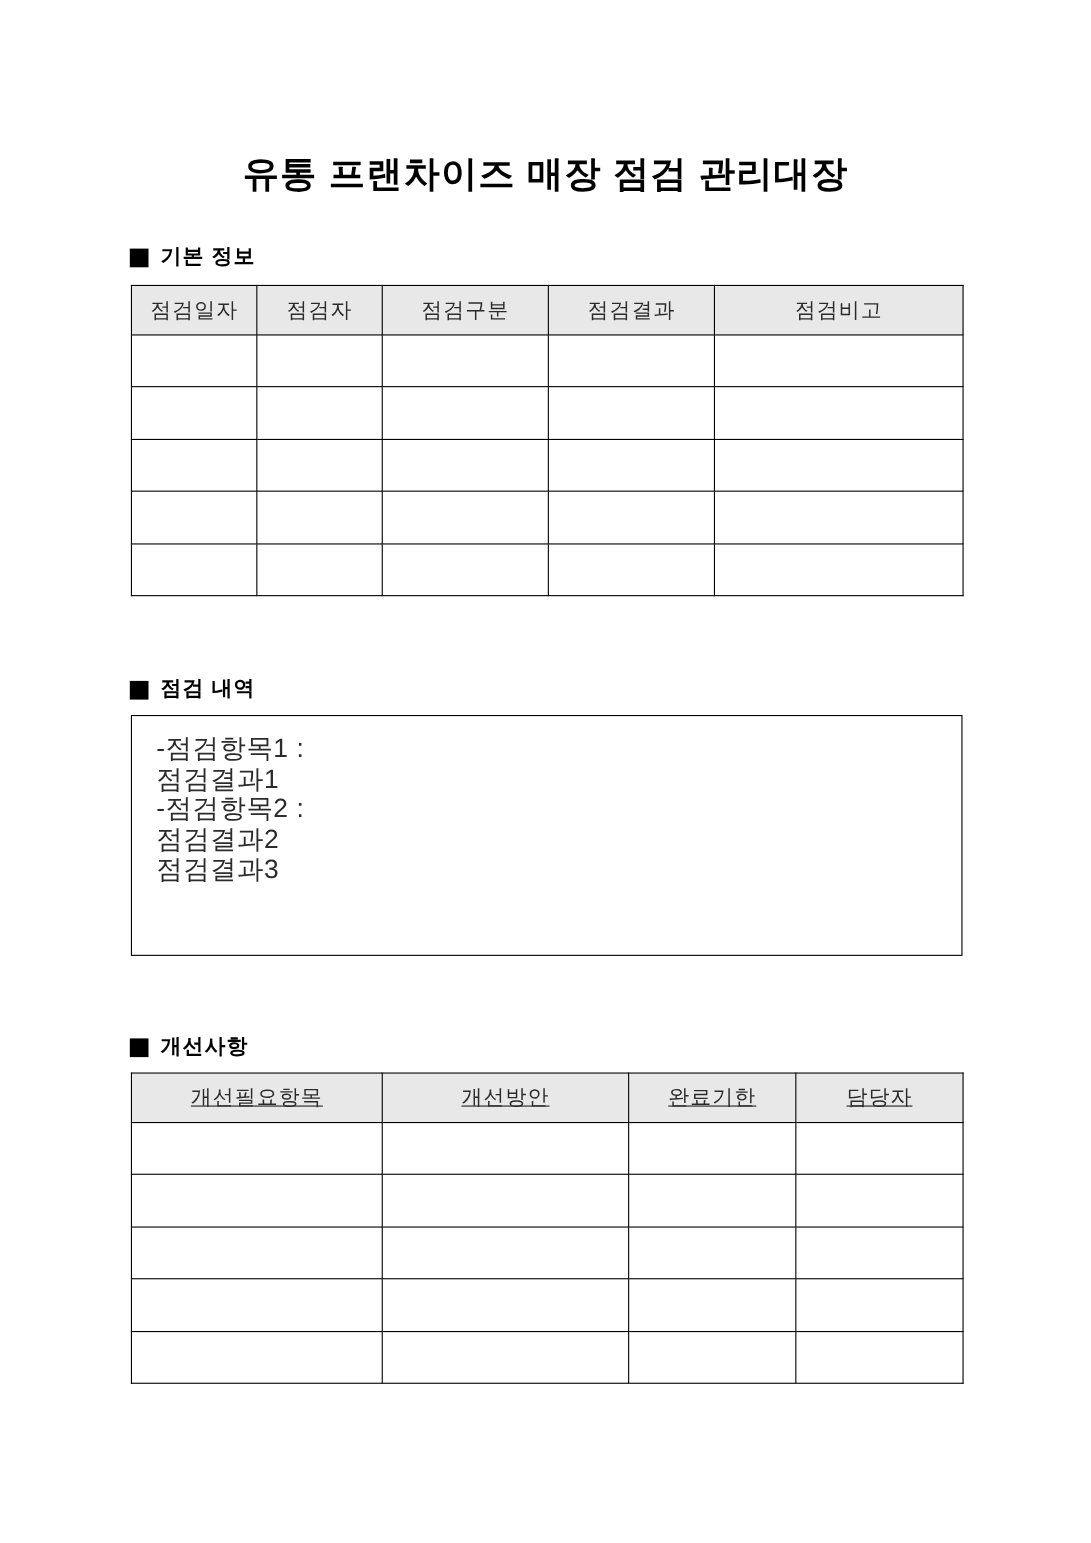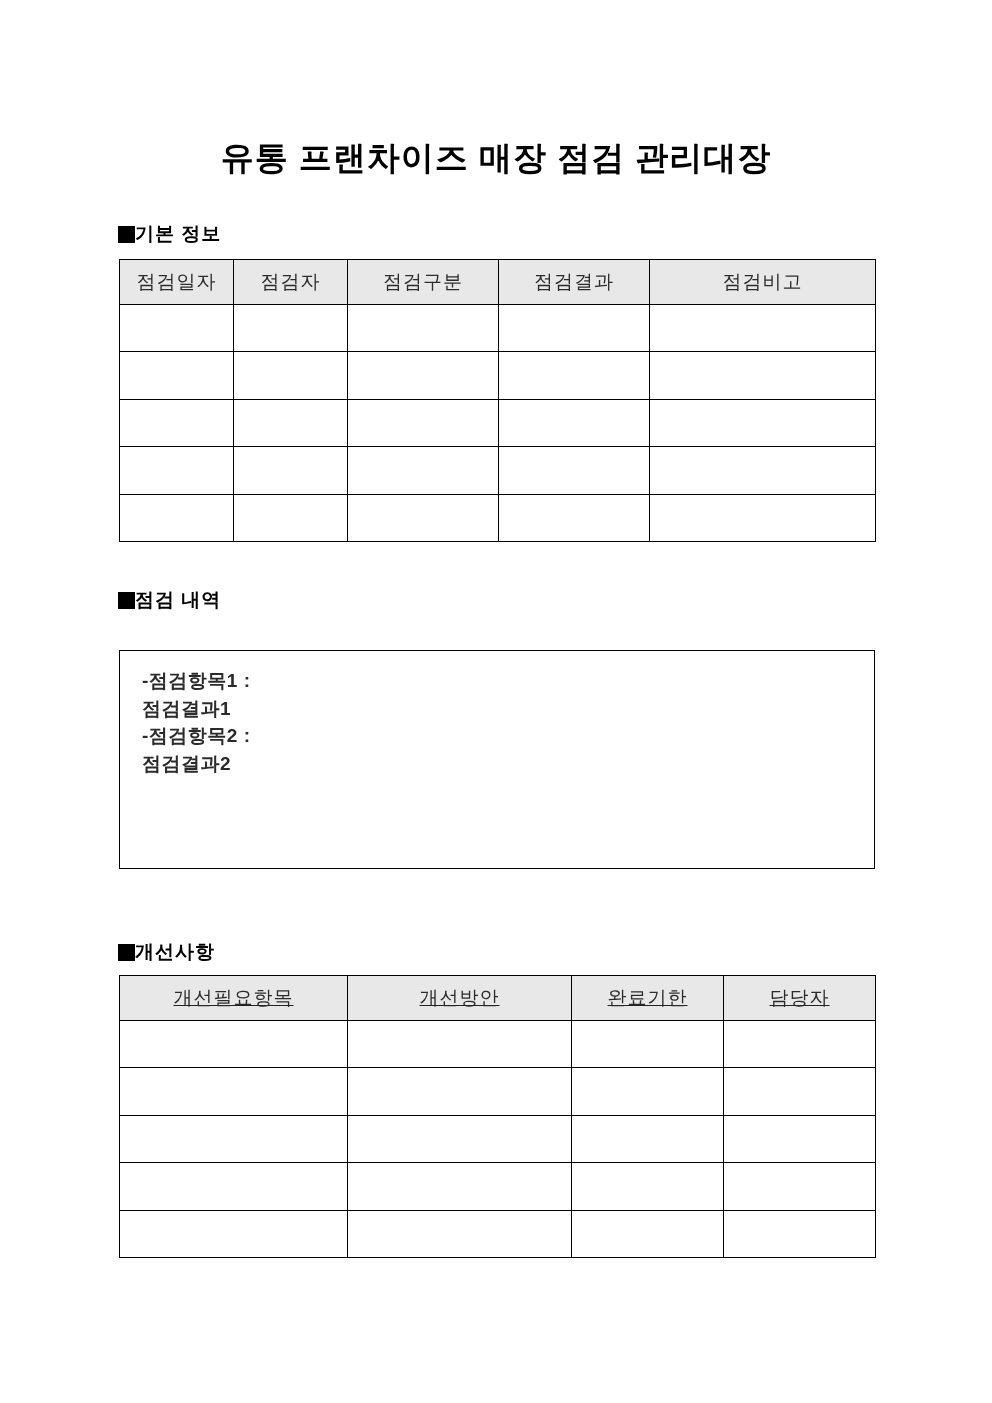--- a/index.html
+++ b/index.html
@@ -23,35 +23,36 @@
     font-weight: 700;
     color: #000000;
     letter-spacing: 1px;
     line-height: 40px;
   }
   .section-heading {
     position: absolute;
     left: 118px;
     display: flex;
     align-items: center;
+    gap: 11px;
     font-size: 19px;
     font-weight: 700;
     color: #000000;
     line-height: 20px;
     letter-spacing: 1px;
   }
   .bullet-square {
     display: inline-block;
     width: 17px;
     height: 17px;
     background: #000000;
     flex: 0 0 auto;
   }
   .heading-basic-info { top: 224px; }
-  .heading-inspection-details { top: 590px; }
+  .heading-inspection-details { top: 617px; }
   .heading-improvements { top: 942px; text-align: center; }
 
   table.form-table {
     position: absolute;
     left: 119px;
     width: 756px;
     border-collapse: collapse;
     table-layout: fixed;
   }
   .table-basic-info { top: 259px; padding-left: 27px; }
@@ -79,26 +80,25 @@
     position: absolute;
     left: 119px;
     top: 650px;
     width: 756px;
     height: 219px;
     border: 1px solid #000000;
     background: #ffffff;
     padding: 16px 22px;
   }
   .details-box .detail-line {
-    font-size: 19px;
+    font-size: 24px;
     line-height: 27.5px;
     color: #2b2b2b;
     letter-spacing: 0.5px;
     white-space: pre;
-    font-weight: bold;
   }
 </style>
 </head>
 <body>
 
 <div class="page">
 
   <h1 class="doc-title">유통 프랜차이즈 매장 점검 관리대장</h1>
 
   <div class="section-heading heading-basic-info">
@@ -165,20 +165,21 @@
   <div class="section-heading heading-inspection-details">
     <span class="bullet-square"></span>
     <span>점검 내역</span>
   </div>
 
   <div class="details-box">
       <div class="detail-line">-점검항목1 :</div>
       <div class="detail-line">점검결과1</div>
       <div class="detail-line">-점검항목2 :</div>
       <div class="detail-line">점검결과2</div>
+      <div class="detail-line">점검결과3</div>
     </div>
 
   <div class="section-heading heading-improvements">
     <span class="bullet-square"></span>
     <span>개선사항</span>
   </div>
 
   <table class="form-table table-improvements">
     <colgroup>
         <col style="width: 228px;">

